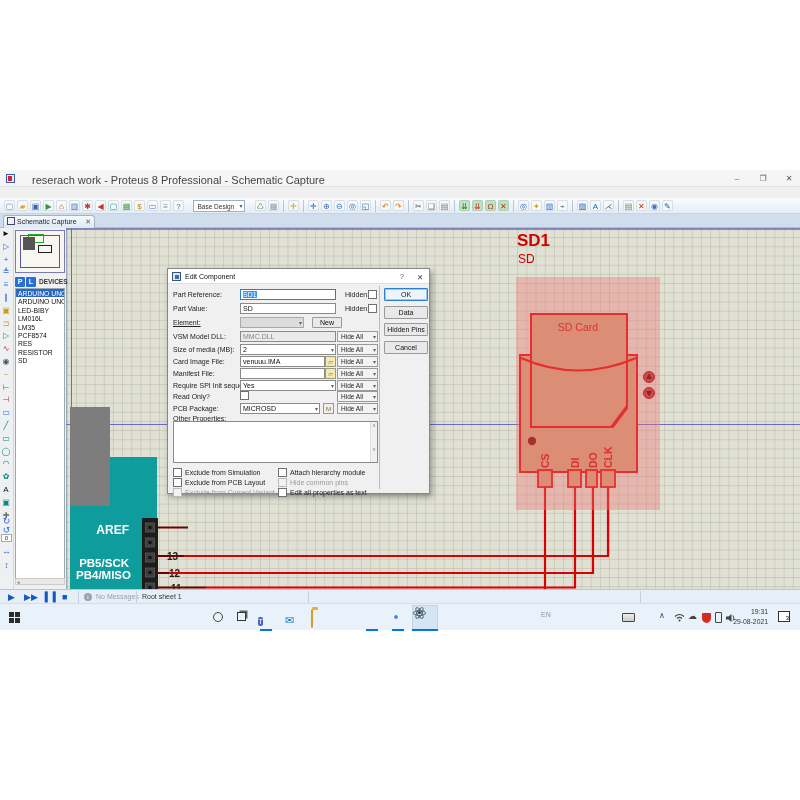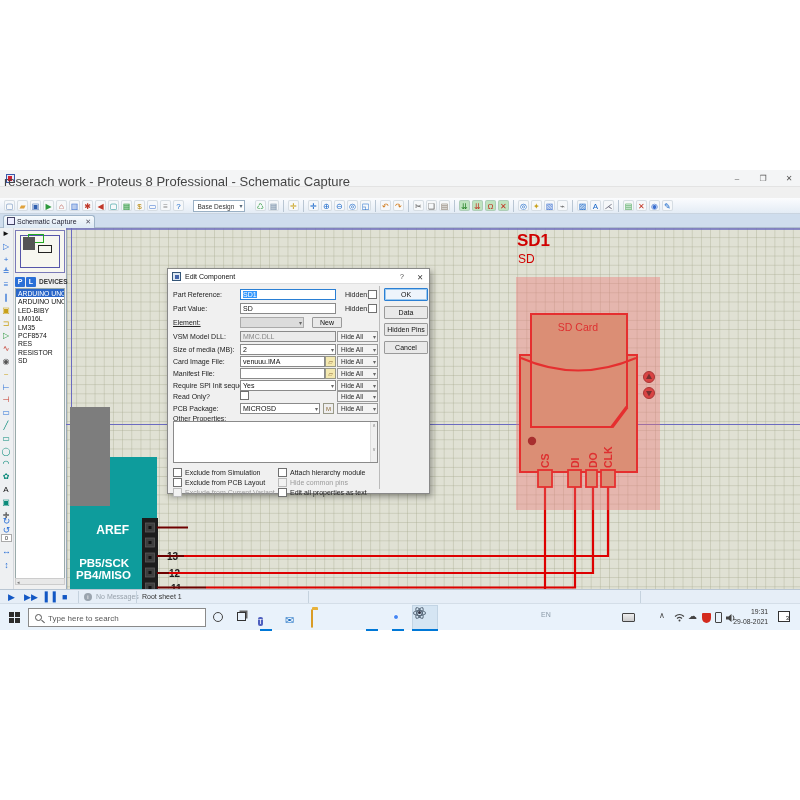--- a/index.html
+++ b/index.html
@@ -5,21 +5,21 @@
   * { margin:0; padding:0; box-sizing:border-box; }
   html,body { background:#fff; }
   body { font-family:"Liberation Sans", sans-serif; }
   #stage { position:relative; width:800px; height:800px; background:#fff; overflow:hidden; }
   #screen { position:absolute; left:0; top:170px; width:800px; height:460px; background:#f0f0f0; }
 
   
   #titlebar { position:absolute; left:0; top:0; width:800px; height:17px; background:#f4f5f6; border-bottom:1px solid #e3e3e3; }
   #title-ico { position:absolute; left:6px; top:4px; width:9px; height:9px; border:1px solid #3a57a8; background:#e8e8f4; }
   #title-ico i { position:absolute; left:1px; top:1px; width:4px; height:5px; background:#c23; }
-  #title-text { position:absolute; left:4px; top:4px; font-size:13px; color:#444; white-space:nowrap; }
+  #title-text { position:absolute; left:32px; top:4px; font-size:11px; color:#444; white-space:nowrap; }
   .wbtn { position:absolute; top:3px; width:22px; height:12px; text-align:center; font-size:8px; color:#555; line-height:12px; }
   #btn-min{ left:726px; } #btn-max{ left:752px; } #btn-close{ left:778px; }
 
   #menubar { position:absolute; left:0; top:17px; width:800px; height:11px; background:#f7f8f9; border-bottom:1px solid #e0e0e0; font-size:7.5px; color:#222; }
   #menubar span { display:inline-block; padding:1px 4px; }
 
   #toolbar { position:absolute; left:0; top:28px; width:800px; height:16px; background:linear-gradient(#fbfcfe,#e4ecf5); border-bottom:1px solid #c9d4e0; white-space:nowrap; padding-left:3px; }
   .tico { display:inline-block; width:11px; height:11px; margin:2px 1px 0 1px; border-radius:2px; font-size:8px; line-height:11px; text-align:center; vertical-align:top; background:#f6f8fa; border:1px solid rgba(120,140,160,.25); }
   .tsep { display:inline-block; width:1px; height:12px; margin:2px 3px 0 3px; background:#b9c6d3; vertical-align:top; }
   #snapshot-combo { display:inline-block; width:52px; height:12px; margin:2px 4px 0 4px; background:#fff; border:1px solid #9ab0c4; font-size:6.5px; color:#333; line-height:11px; padding-left:3px; vertical-align:top; position:relative; }
@@ -393,24 +393,20 @@
       <span class="st-sep" style="left:640px"></span>
     </div>
 
     <div id="taskbar">
       <div id="start-btn">
           <i></i>
           <i></i>
           <i></i>
           <i></i>
         </div>
-      <div id="search-box">
-        <span id="search-glass"></span>
-        <span id="search-text">Type here to search</span>
-      </div>
       <span id="cortana"></span>
       <span id="taskview"></span>
 
       <span class="tb-app" style="left:258px"><span id="ic-teams">T</span></span>
       <span class="tb-underline" style="left:260px; width:12px"></span>
       <span class="tb-app" style="left:285px"><span id="ic-mail">✉</span></span>
       <span class="tb-app" style="left:311px"><span id="ic-folder"></span></span>
       <span class="tb-app" style="left:337px"><span class="circ" id="ic-firefox"></span></span>
       <span class="tb-app" style="left:363px"><span class="circ" id="ic-edge"></span></span>
       <span class="tb-underline" style="left:366px; width:12px"></span>

